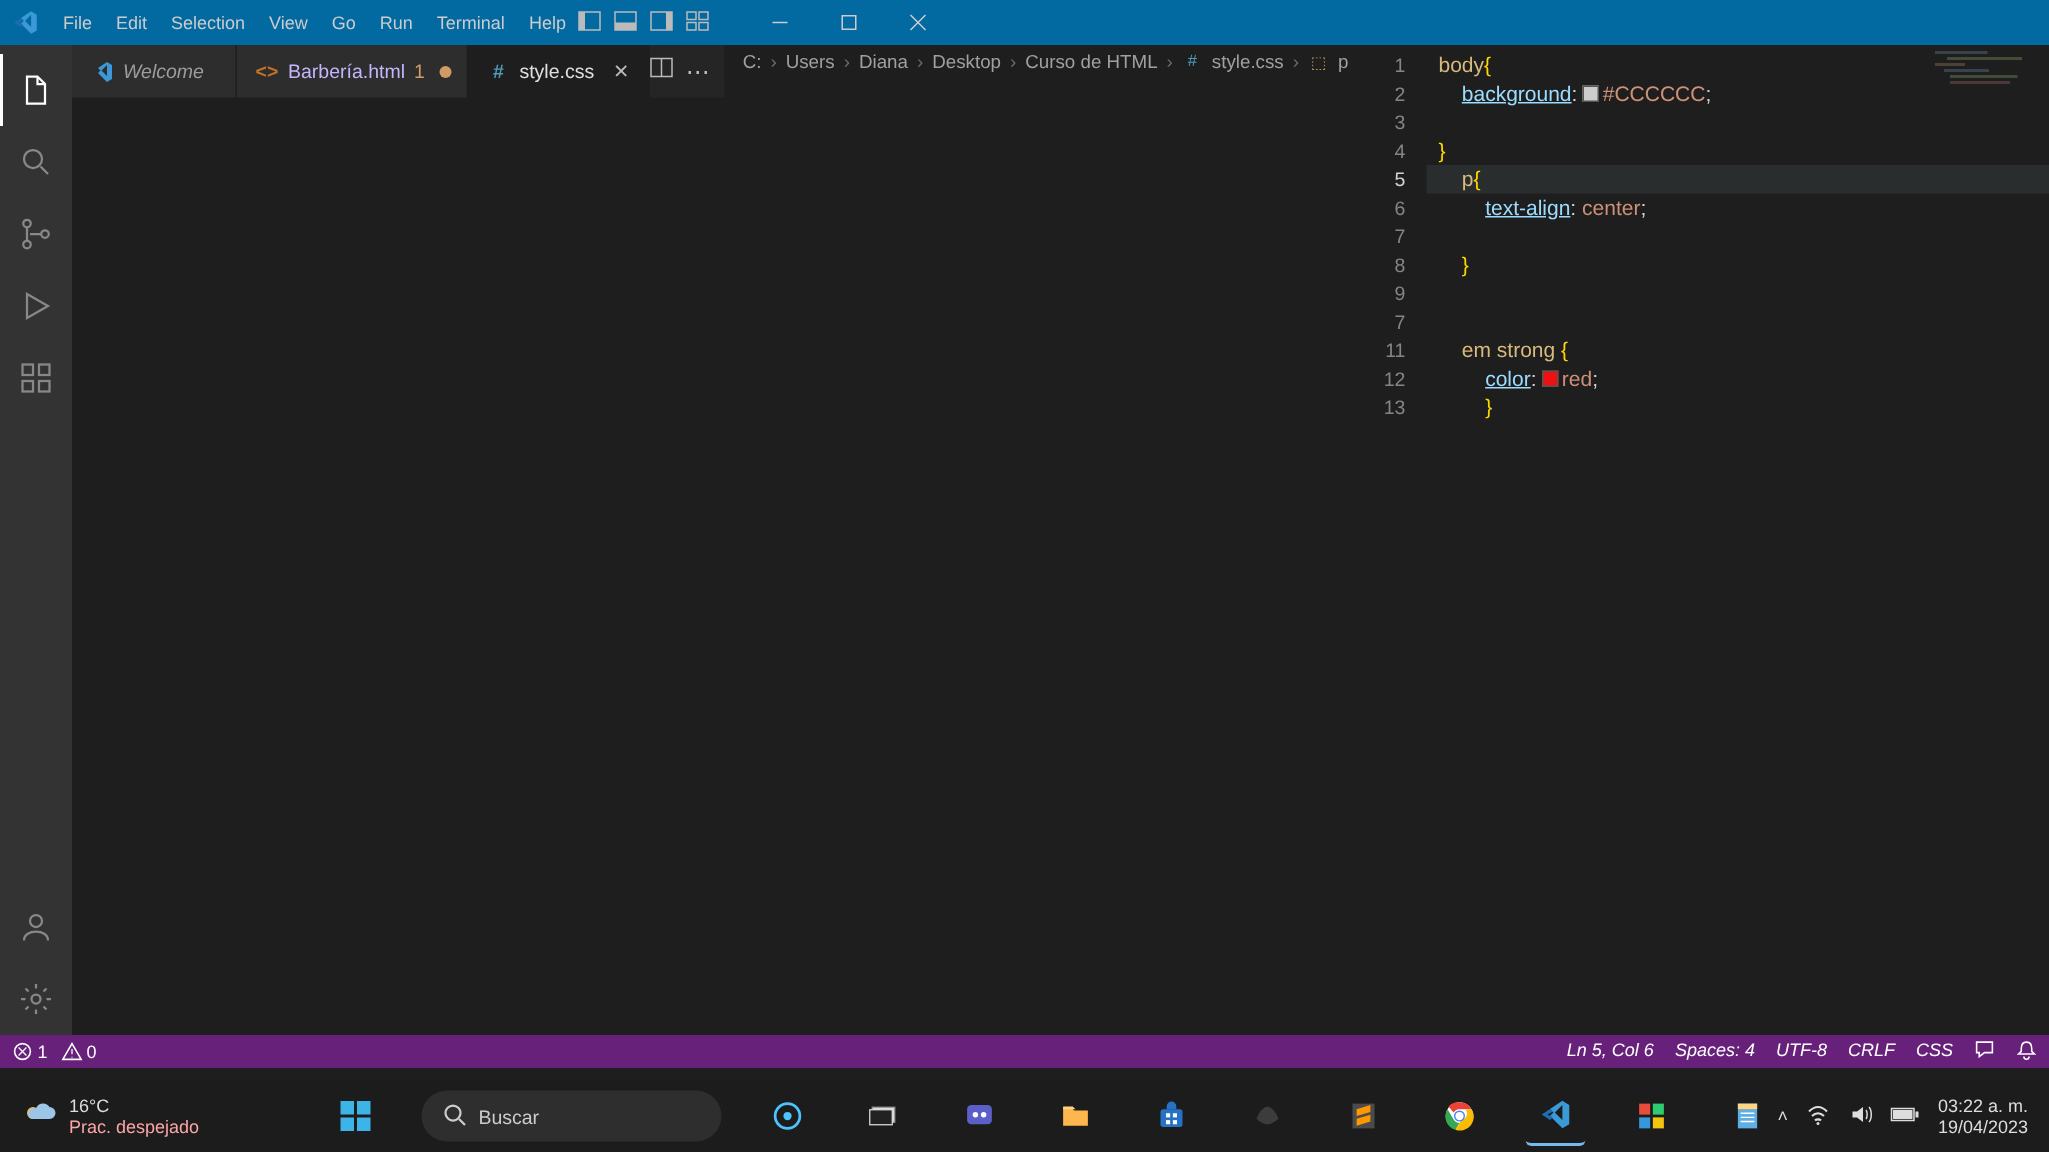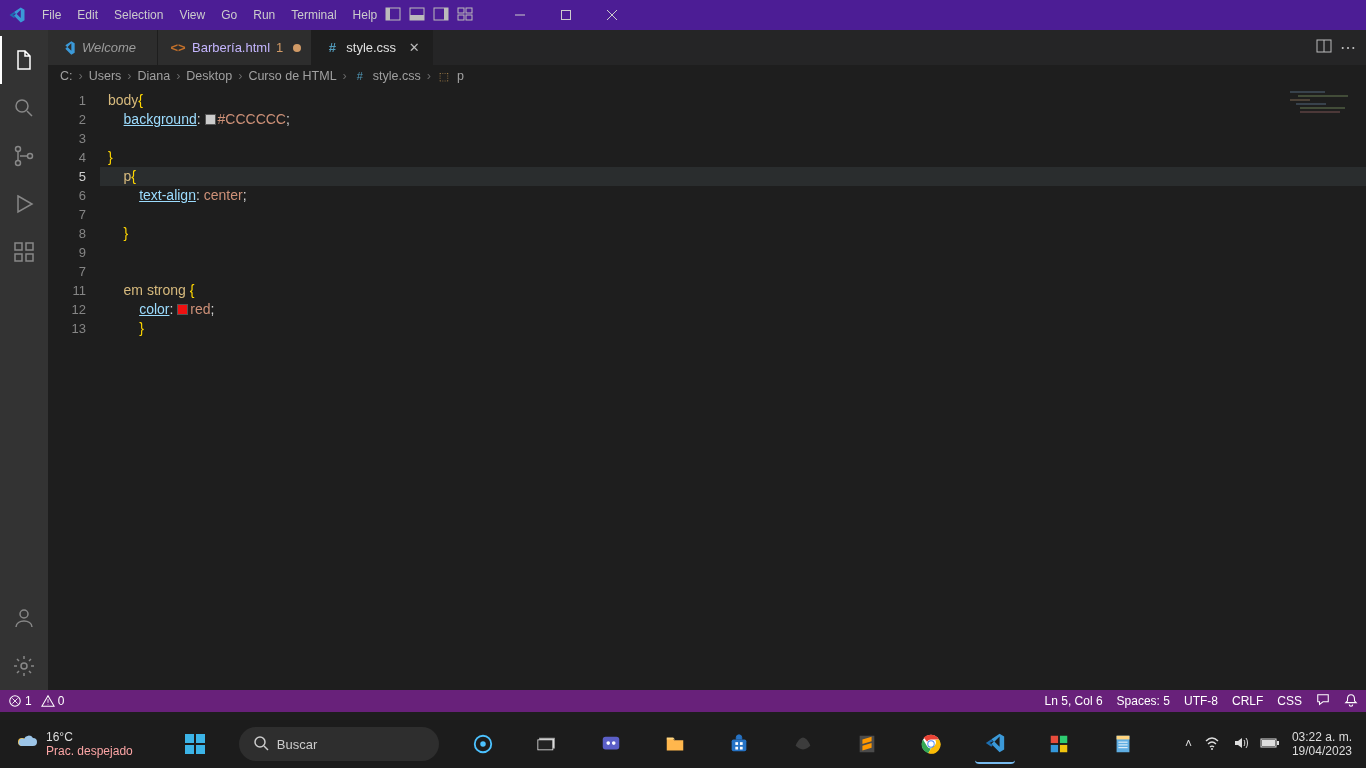--- a/index.html
+++ b/index.html
@@ -1,40 +1,40 @@
 <!DOCTYPE html>
 <html><head>
 <meta charset="utf-8">
 <style>
 * { margin:0; padding:0; box-sizing:border-box; font-family:"Segoe UI",Tahoma,sans-serif; -webkit-font-smoothing:antialiased;}
 body { width:1366px; height:768px; background:#1e1e1e; color:#ccc; overflow:hidden; position:relative;}
 
 
-.titlebar { height:30px; background:#4c1d95; display:flex; align-items:flex-start; font-size:12px; color:#ccc; user-select:none;}
+.titlebar { height:30px; background:#0369a1; display:flex; align-items:flex-start; font-size:12px; color:#ccc; user-select:none;}
 .titlebar .logo { width:34px; height:30px; display:flex; align-items:center; justify-content:center;}
 .menu { display:flex;}
 .menu span { padding:0 8px; height:30px; line-height:30px; cursor:pointer;}
 .title-center { flex:1; text-align:center; color:#b9b9b9;}
 .title-right { display:flex; align-items:center; padding-right:4px;}
 .title-right .layouts { display:flex; gap:8px; margin-right:24px; color:#bbb;}
 .title-right .layouts svg { width:16px; height:16px; }
 .winctl { display:flex;}
 .winctl div { width:46px; height:30px; display:flex; align-items:center; justify-content:center; cursor:pointer; color:#ccc;}
 
 
 .main { display:flex; height:660px; }
 
 .activitybar { width:48px; background:#333333; display:flex; flex-direction:column; align-items:center; padding-top:6px;}
 .activitybar .aicon { width:48px; height:48px; display:flex; align-items:center; justify-content:center; color:#888; cursor:pointer; position:relative;}
 .activitybar .aicon.active { color:#fff;}
 .activitybar .aicon.active::before { content:""; position:absolute; left:0; top:0; bottom:0; width:2px; background:#fff;}
 .activitybar .spacer { flex:1;}
 .activitybar svg { width:24px; height:24px;}
 
-.editor-area { flex:1; display:flex; flex-direction:column; background:#1e1e1e;}
+.editor-area { flex:1; display:flex; flex-direction:row; background:#1e1e1e;}
 
 .tabs { height:35px; display:flex; align-items:stretch; background:#252526;}
 .tab { display:flex; align-items:center; padding:0 10px 0 12px; gap:6px; font-size:13px; cursor:pointer; background:#2d2d2d; color:#bbb; border-right:1px solid #1e1e1e; min-width:110px;}
 .tab.active { background:#1e1e1e; color:#e0e0e0;}
 .tab .tab-icon { width:16px; height:16px; display:flex; align-items:center; justify-content:center;}
 .tab .tab-close { width:16px; height:16px; display:flex; align-items:center; justify-content:center; font-size:13px; color:#bbb; margin-left:4px;}
 .tab .mod-dot { width:8px; height:8px; border-radius:50%; background:#d19a66; margin-left:4px;}
 .tab.welcome { color:#9c9c9c; font-style:italic;}
 .tab.welcome .tab-label { font-style:italic; }
 .tab.html .tab-label { color:#c4b5fd;}
@@ -58,29 +58,29 @@
 .tok-brace { color:#ffd700;}
 .swatch { display:inline-block; width:11px; height:11px; border:1px solid #555; vertical-align:-1px; margin-right:2px;}
 
 .minimap { position:absolute; right:16px; top:4px; width:60px; height:40px; opacity:.6;}
 .minimap div { height:2px; margin-bottom:2px;}
 
 
 .vscstatus { height:22px; background:#68217a; display:flex; align-items:center; font-size:12px; color:#fff; padding:0 8px;}
 .vscstatus .left { display:flex; align-items:center; gap:12px;}
 .vscstatus .left .item { display:flex; align-items:center; gap:3px;}
-.vscstatus .right { margin-left:auto; display:flex; align-items:center; gap:14px;}
+.vscstatus .right { margin-left:auto; display:flex; gap:14px;font-style:italic;}
 .vscstatus svg { width:14px; height:14px;}
 
 
 .taskbar { position:absolute; bottom:0; left:0; right:0; height:48px; background:#1c1c1c; display:flex; align-items:center;}
 .task-weather { display:flex; align-items:center; gap:8px; padding-left:14px; color:#ddd;}
 .task-weather .wicon { width:24px; height:24px;}
 .task-weather .winfo { font-size:12px; line-height:14px;}
-.task-center { flex:1; display:flex; align-items:center; justify-content:center; gap:24px;}
+.task-center { flex:1; display:flex; align-items:center; justify-content:flex-end; gap:24px;}
 .task-center .tbtn { width:40px; height:40px; display:flex; align-items:center; justify-content:center; border-radius:4px; cursor:pointer;}
 .search-box { display:flex; align-items:center; gap:8px; background:#2e2e2e; border-radius:20px; height:34px; padding:0 14px; width:200px; color:#ccc; font-size:13px;}
 .tray { display:flex; align-items:center; gap:12px; padding-right:14px; color:#ddd; font-size:12px;}
 .tray .clock { text-align:left; line-height:14px;}
 
 </style>
 </head>
 <body>
 
 <div class="titlebar">
@@ -279,21 +279,21 @@
       <span>1</span>
       <svg viewBox="0 0 16 16" style="margin-left:6px;">
           <path fill="none" stroke="#fff" stroke-width="1.2" d="M8 2l7 12H1z"></path>
           <path stroke="#fff" d="M8 6v4M8 12v.5"></path>
         </svg>
       <span>0</span>
     </div>
   </div>
   <div class="right">
     <span>Ln 5, Col 6</span>
-    <span>Spaces: 5</span>
+    <span>Spaces: 4</span>
     <span>UTF-8</span>
     <span>CRLF</span>
     <span>CSS</span>
     <span><svg viewBox="0 0 16 16">
           <path fill="none" stroke="#fff" stroke-width="1.2" d="M2 2h12v8H8l-4 3v-3H2z"></path>
         </svg></span>
     <span><svg viewBox="0 0 16 16">
           <path fill="none" stroke="#fff" stroke-width="1.2" d="M8 2c3 0 4 2 4 5v2l2 2H2l2-2V7c0-3 1-5 4-5zM6 13a2 2 0 004 0"></path>
         </svg></span>
   </div>

